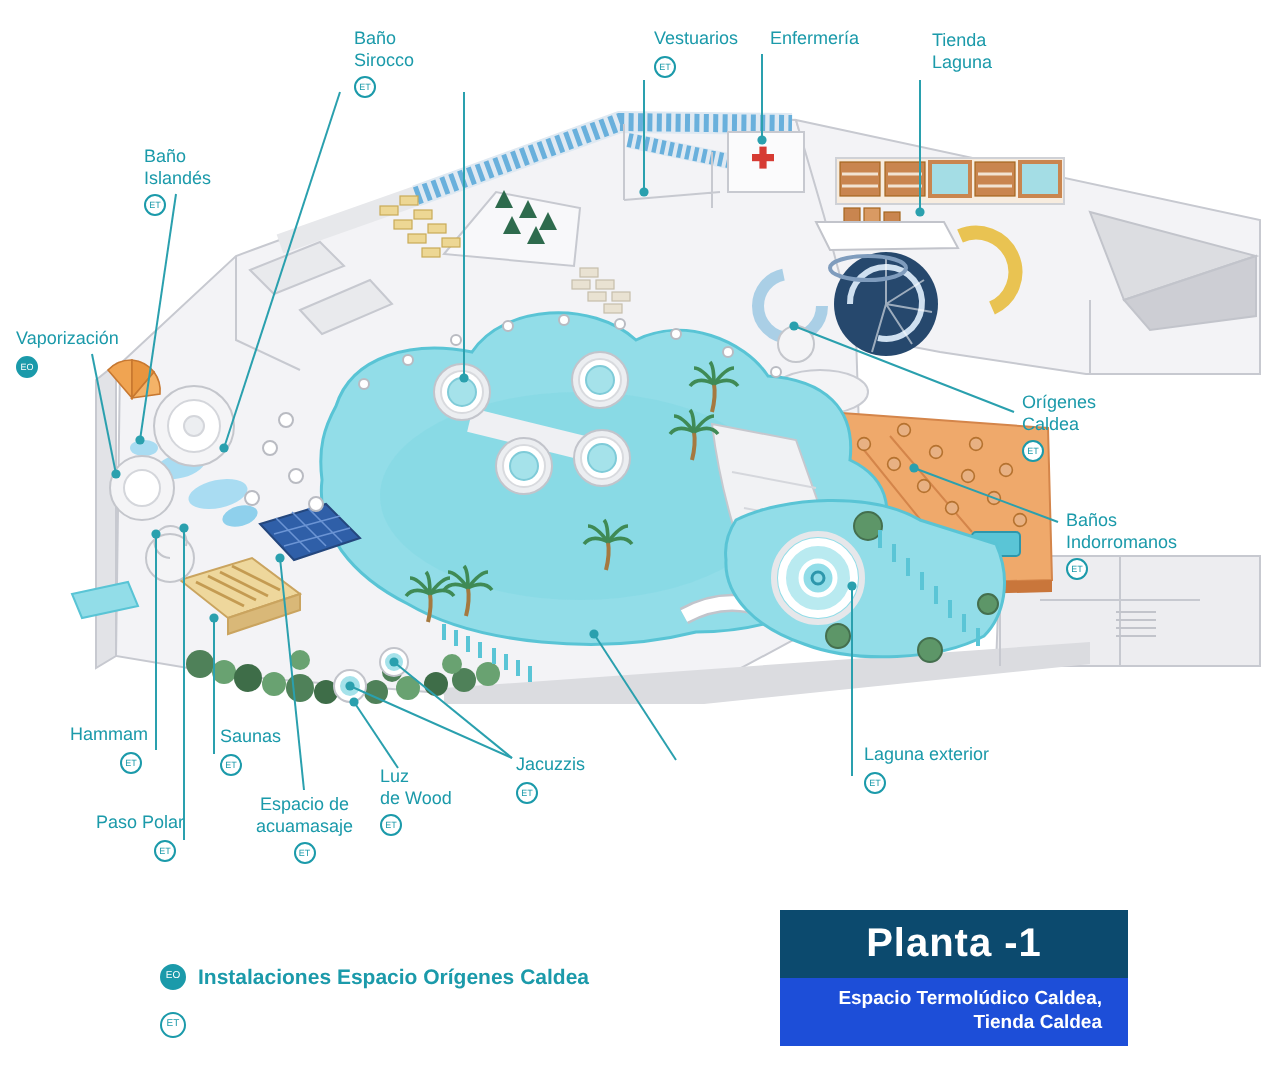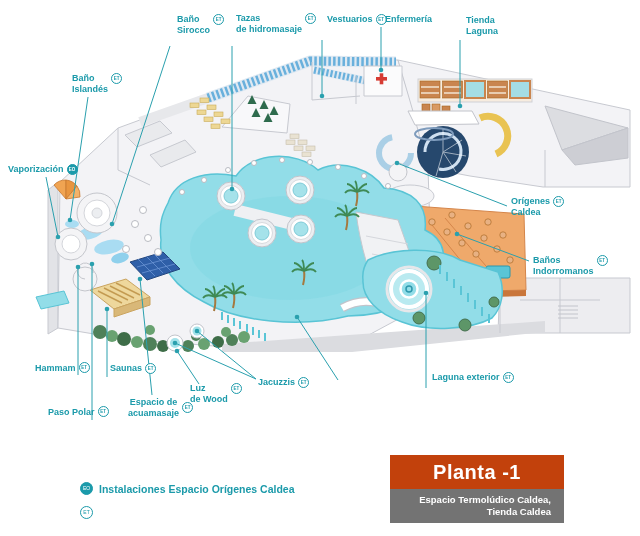--- a/index.html
+++ b/index.html
@@ -1,36 +1,36 @@
 <!DOCTYPE html>
 <html><head>
 <meta charset="utf-8">
 <style>
   html,body{margin:0;padding:0;background:#fff;}
   body{width:640px;height:536px;position:relative;overflow:hidden;
        font-family:"Liberation Sans",sans-serif;}
   #stage{position:absolute;inset:0;}
   svg.map{position:absolute;left:0;top:0;}
   
-  .L{position:absolute;display:flex;flex-direction:row;gap:3px;align-items:flex-start;
-     color:#1b9aaa;font-weight:bold;font-size:9px;line-height:10.5px;white-space:pre-line;z-index:5;}
+  .L{position:absolute;display:flex;flex-direction:column;gap:3px;align-items:flex-start;
+     color:#1b9aaa;font-weight:normal;font-size:9px;line-height:10.5px;white-space:pre-line;z-index:5;}
   .L.ar{align-items:flex-end;}
   .L.ac{align-items:center;text-align:center;}
   .tag{box-sizing:border-box;width:11px;height:11px;border:1px solid #1b9aaa;border-radius:50%;
        font-size:4.5px;line-height:9px;text-align:center;letter-spacing:0;color:#1b9aaa;background:#fff;}
   .tag.eo{background:#1b9aaa;color:#fff;}
   
   .legendrow{position:absolute;display:flex;align-items:center;gap:6px;z-index:5;}
   .legendrow .tag{width:13px;height:13px;font-size:5px;line-height:11px;}
   .legendrow .ltext{color:#1b9aaa;font-weight:bold;font-size:10.5px;}
   
   .planta{position:absolute;left:390px;top:455px;width:174px;z-index:5;}
-  .planta .band{background:#c2410c;height:34px;display:flex;align-items:center;justify-content:center;}
+  .planta .band{background:#0c4a6e;height:34px;display:flex;align-items:center;justify-content:center;}
   .planta .band .fl{color:#fff;font-weight:bold;font-size:20px;letter-spacing:.5px;}
-  .planta .sub{background:#737373;height:34px;display:flex;align-items:center;justify-content:flex-end;
+  .planta .sub{background:#1d4ed8;height:34px;display:flex;align-items:center;justify-content:flex-end;
                padding-right:13px;box-sizing:border-box;color:#fff;font-weight:bold;font-size:9.5px;
                line-height:12px;text-align:right;white-space:pre-line;}
 </style>
 </head>
 <body>
 
 <div id="stage">
 
 <svg class="map" width="640" height="536" viewBox="0 0 640 536">
 
@@ -346,25 +346,20 @@
         <circle cx="297" cy="317" r="2.3"></circle>
         <circle cx="426" cy="293" r="2.3"></circle>
   </g>
 </svg>
 
 <div class="L" style="left:177px;top:14px">
   <span>Baño
 Sirocco</span>
   <span class="tag">ET</span>
 </div>
-<div class="L" style="left:236px;top:13px">
-  <span>Tazas
-de hidromasaje</span>
-  <span class="tag">ET</span>
-</div>
 <div class="L" style="left:327px;top:14px">
   <span>Vestuarios</span>
   <span class="tag">ET</span>
 </div>
 <div class="L" style="left:385px;top:14px">
   <span>Enfermería</span>
 </div>
 <div class="L" style="left:466px;top:15px">
   <span>Tienda
 Laguna</span>

